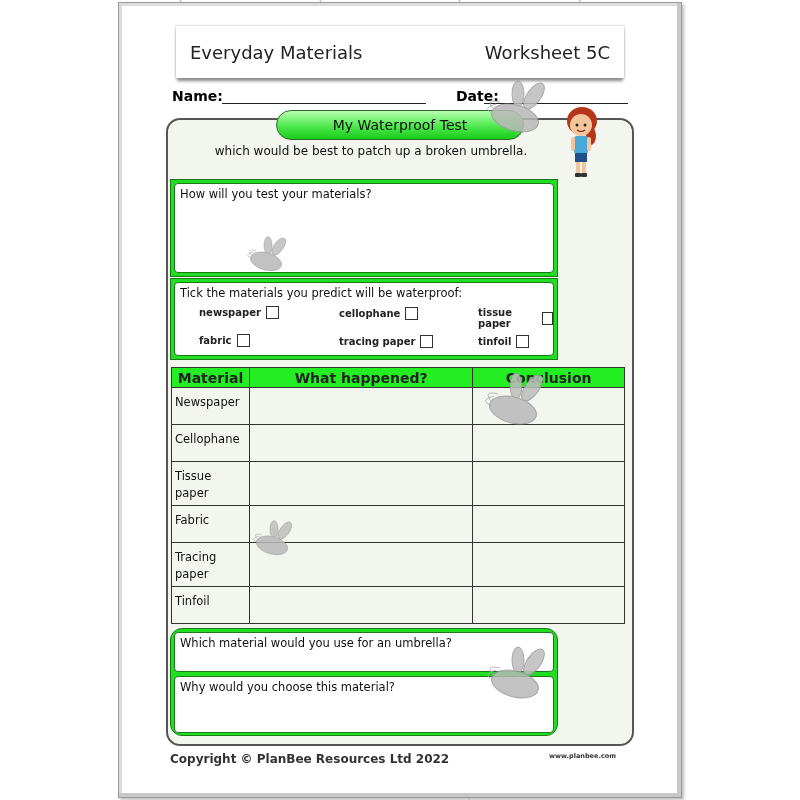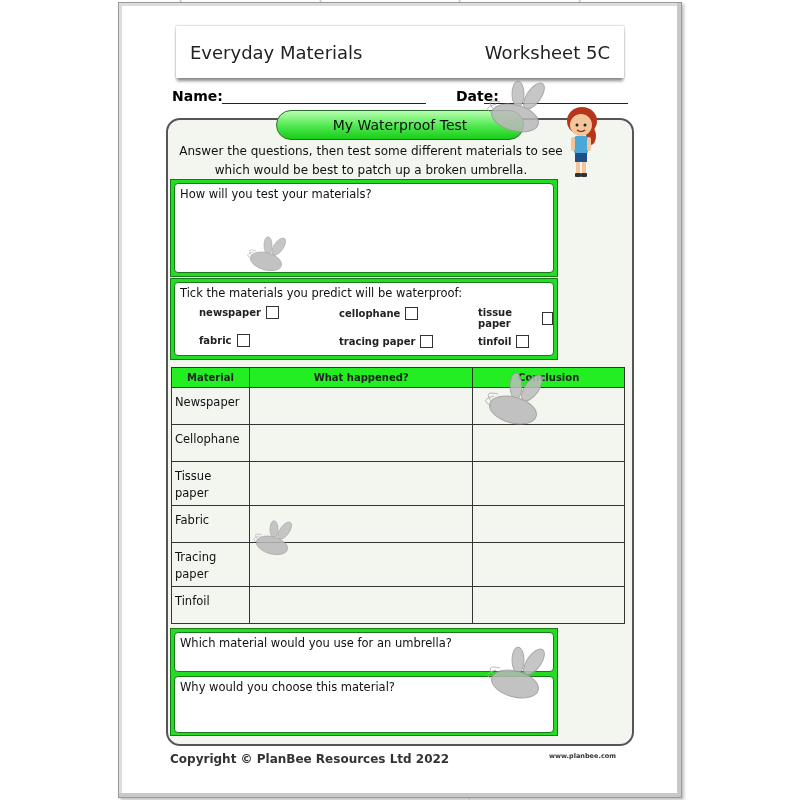--- a/index.html
+++ b/index.html
@@ -46,21 +46,21 @@
   .gbox .inner { width: 100%; height: 100%; background: #fff; border: 1px solid #1a7a1a; border-radius: 4px; position: relative; }
   .q { position: absolute; left: 5px; top: 3px; font-size: 11.5px; color: #111; }
 
   .tick-items { position: absolute; left: 0; top: 0; width: 100%; height: 100%; }
   .tick { position: absolute; display: flex; align-items: center; gap: 5px; font-size: 10px; font-weight: bold; color: #222; }
   .box { width: 13px; height: 13px; border: 1.3px solid #333; background: #fff; }
 
   table.results {
     position: absolute; left: 171px; top: 367px; width: 454px; border-collapse: collapse; z-index: 2;
   }
-  table.results th { background: #22ee22; border: 1.3px solid #333; height: 20px; font-size: 10px; font-weight: bold; color: #222; }
+  table.results th { background: #22ee22; border: 1.3px solid #333; height: 20px; font-size: 14px; font-weight: bold; color: #222; }
   table.results td { border: 1.3px solid #333; font-size: 11.5px; color: #111; padding-left: 3px; vertical-align: top; padding-top: 6px; line-height: 17px; background: transparent; }
 
   .footer-left { position: absolute; left: 170px; top: 752px; font-size: 12px; font-weight: bold; color: #333; z-index: 2; }
   .footer-right { position: absolute; right: 184px; top: 752px; font-size: 6.5px; font-weight: bold; color: #333; z-index: 2; }
 
   .bee { position: absolute; z-index: 4; opacity: 0.85; }
 </style>
 </head>
 <body>
 
@@ -90,21 +90,20 @@
   <span class="line" style="left:50px;width:204px;"></span>
   <span class="lbl" style="left:284px;top:0;">Date:</span>
   <span class="line" style="left:312px;width:144px;"></span>
 </div>
 
 <div class="panel"></div>
 
 <div class="title-pill">My Waterproof Test</div>
 
 <div class="intro">
-  <div>Answer the questions, then test some different materials to see</div>
   <div>which would be best to patch up a broken umbrella.</div>
 </div>
 
 <svg class="girl" viewBox="0 0 44 74">
   <ellipse cx="22" cy="15" rx="15" ry="14" fill="#b5361a"></ellipse>
   <ellipse cx="31" cy="30" rx="5" ry="9" fill="#b5361a"></ellipse>
   <ellipse cx="21" cy="19" rx="11" ry="11" fill="#f4c49a"></ellipse>
   <path d="M9 13 Q22 2 34 13 L34 9 Q22 -2 9 9 Z" fill="#b5361a"></path>
   <circle cx="17" cy="19" r="1.5" fill="#222"></circle>
   <circle cx="25" cy="19" r="1.5" fill="#222"></circle>
@@ -197,21 +196,21 @@
       <td></td>
     </tr>
     <tr style="height:37px">
       <td>Tinfoil</td>
       <td></td>
       <td></td>
     </tr>
   </tbody>
 </table>
 
-<div class="gbox" style="top:628px;height:108px;">
+<div class="gbox" style="top:628px;height:108px;border-radius:12px;">
   <div class="inner" style="height:40px;">
     <span class="q">Which material would you use for an umbrella?</span>
   </div>
   <div class="inner" style="height:57px;margin-top:4px;">
     <span class="q">Why would you choose this material?</span>
   </div>
 </div>
 
 <div class="footer-left">Copyright © PlanBee Resources Ltd 2022</div>
 <div class="footer-right">www.planbee.com</div>

